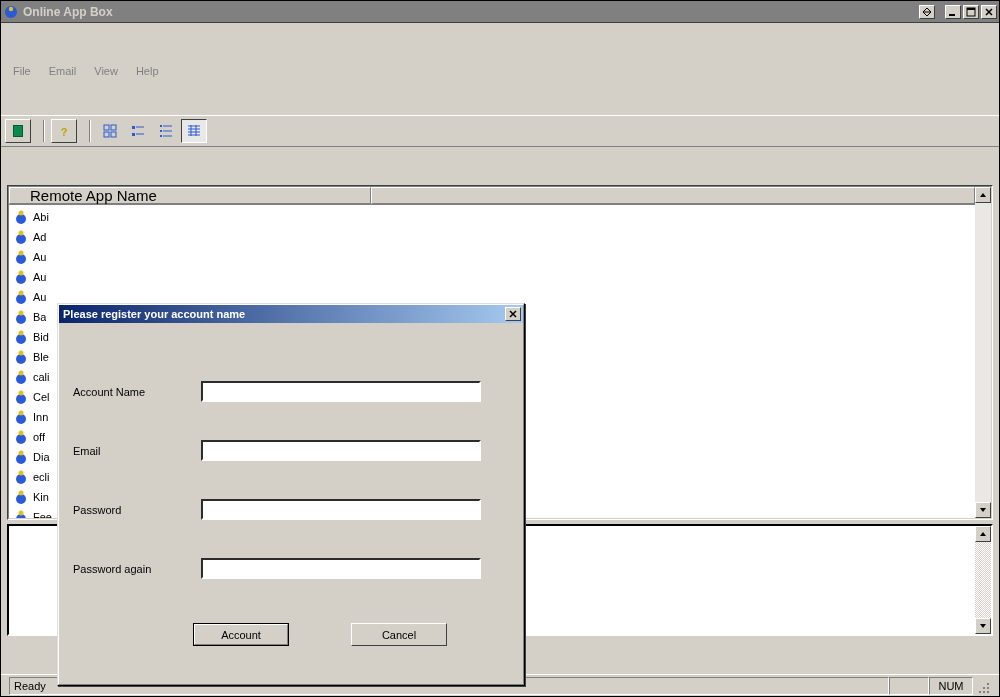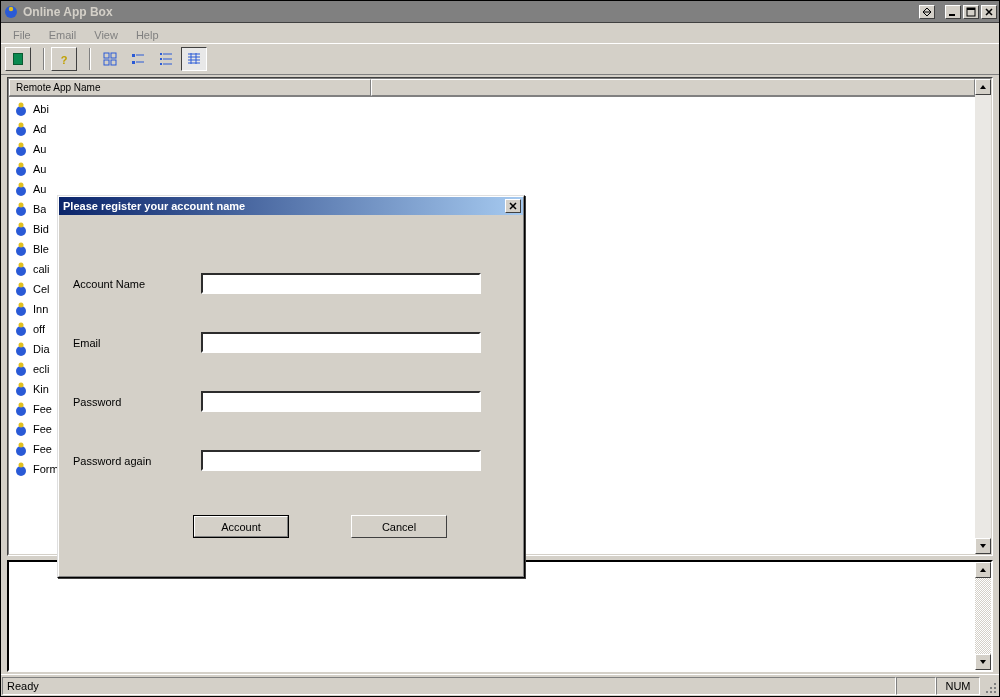--- a/index.html
+++ b/index.html
@@ -1,17 +1,17 @@
 <!DOCTYPE html>
 <html><head>
 <meta charset="utf-8">
 <style>
 * { box-sizing: border-box; margin: 0; padding: 0; font-family: "Tahoma", "MS Sans Serif", sans-serif; font-size: 11px; }
 html, body { width: 1000px; height: 697px; overflow: hidden; background: #d4d0c8; }
-.window { width: 1000px; height: 697px; border: 1px solid #000; background: #d4d0c8; display: flex; flex-direction: column; }
+.window { width: 1000px; height: 697px; border: 1px solid #000; background: #d4d0c8; display: flex; flex-direction: column; gap: 36px; }
 
 
 .titlebar { height: 22px; background: #808080; display: flex; align-items: center; padding: 0 2px; color: #d4d0c8; border-bottom: 1px solid #404040; }
 .titlebar .icon-slot { width: 16px; height: 16px; margin-right: 4px; display:flex; align-items:center; justify-content:center;}
 .titlebar .title { font-weight: bold; font-size: 12px; flex: 1; }
 .titlebar .win-buttons { display: flex; gap: 2px; }
 .win-btn { width: 16px; height: 14px; background: #d4d0c8; border: 1px solid #fff; border-right-color:#404040; border-bottom-color:#404040; display: flex; align-items:center; justify-content:center; font-family: "Marlett", monospace; font-size:10px; color:#000; }
 .win-btn svg { width:10px; height:10px; }
 
 
@@ -28,41 +28,41 @@
 .tool-btn.sunken { border:1px solid #404040; border-right-color:#fff; border-bottom-color:#fff; background:#e8e8e8;}
 
 
 .content { flex:1; display:flex; flex-direction:column; padding: 2px 6px; min-height:0;}
 .panes-top { flex: 1; display:flex; flex-direction:column; min-height:0;}
 .panes-bottom { height: 112px; display:flex; margin-top:4px;}
 
 .listview-wrap { flex:1; border:1px solid #404040; border-top-color:#404040; border-left-color:#404040; border-right-color:#fff; border-bottom-color:#fff; display:flex; flex-direction:column; min-height:0;}
 .listview-inner { flex:1; border:1px solid #808080; border-right-color:#d4d0c8; border-bottom-color:#d4d0c8; display:flex; min-height:0; background:#fff;}
 .list-columns { height:18px; background:#d4d0c8; border-bottom:1px solid #808080; display:flex;}
-.col-header { border:1px solid #fff; border-right-color:#808080; border-bottom-color:#808080; padding:1px 6px; display:flex; align-items:center; font-size:10px; color:#000;}
+.col-header { border:1px solid #fff; border-right-color:#808080; border-bottom-color:#808080; padding:1px 20px; display:flex; align-items:center; font-size:15px; color:#000;}
 .col-main { width: 362px;}
 .col-rest { flex:1;}
 
 .list-body { flex:1; position:relative; overflow:hidden; background:#fff; display:flex;}
 .list-rows { flex:1; overflow:hidden; padding:2px 2px; }
 .list-row { height:20px; display:flex; align-items:center; gap:4px; padding-left:2px; color:#000;}
 .list-row .item-icon { width:16px; height:16px; display:flex; align-items:center; justify-content:center;}
 .list-row .item-label { white-space:nowrap; overflow:hidden; text-overflow:clip; }
 
 
 .vscroll { width:16px; background:#e6e6e6; display:flex; flex-direction:column;}
 .vscroll .arrow { height:16px; background:#d4d0c8; border:1px solid #fff; border-right-color:#404040; border-bottom-color:#404040; display:flex; align-items:center; justify-content:center;}
 .vscroll .track { flex:1; background: repeating-conic-gradient(#fff 0% 25%, #d4d0c8 0% 50%) 50% / 2px 2px;}
 
 
 .textpane { flex:1; border:2px inset #808080; border-top-color:#404040; border-left-color:#404040; border-right-color:#fff; border-bottom-color:#fff; background:#fff; display:flex;}
 .textpane .vscroll { }
 
 
-.statusbar { height:22px; border-top:1px solid #fff; background:#d4d0c8; display:flex; align-items:center; padding:0 1px;}
+.statusbar { height:22px; border-top:1px solid #fff; background:#d4d0c8; display:flex; align-items:center; padding:0 8px;}
 .status-cell { border:1px solid #808080; border-right-color:#fff; border-bottom-color:#fff; padding:1px 4px; height:18px; display:flex; align-items:center;}
 .status-left { flex:1; border:1px solid #808080; border-right-color:#fff; border-bottom-color:#fff; }
 .status-num { width:44px; justify-content:center;text-align:center;}
 .status-spacer { width:40px; }
 .status-grip { width:18px; height:18px; display:flex; align-items:flex-end; justify-content:flex-end;}
 
 
 .dialog { position:absolute; left:56px; top:120px; width:468px; height:383px; background:#d4d0c8; border:1px solid #dfdfdf; border-right-color:#000; border-bottom-color:#000; box-shadow: 1px 1px 0 #404040; display:flex; flex-direction:column;}
 .dialog-inner { border:1px solid #fff; border-right-color:#808080; border-bottom-color:#808080; flex:1; display:flex; flex-direction:column;}
 .dlg-title { height:18px; background: linear-gradient(to right, #0a246a, #a6caf0); display:flex; align-items:center; padding:0 2px;}

